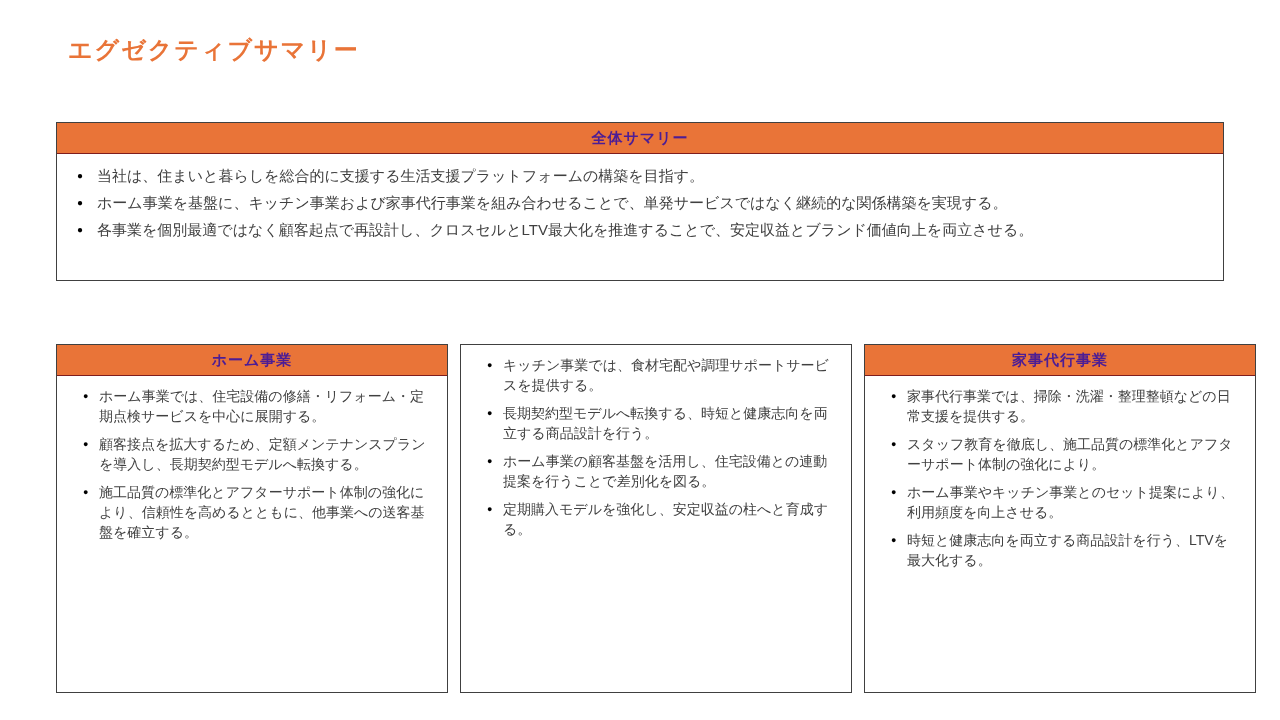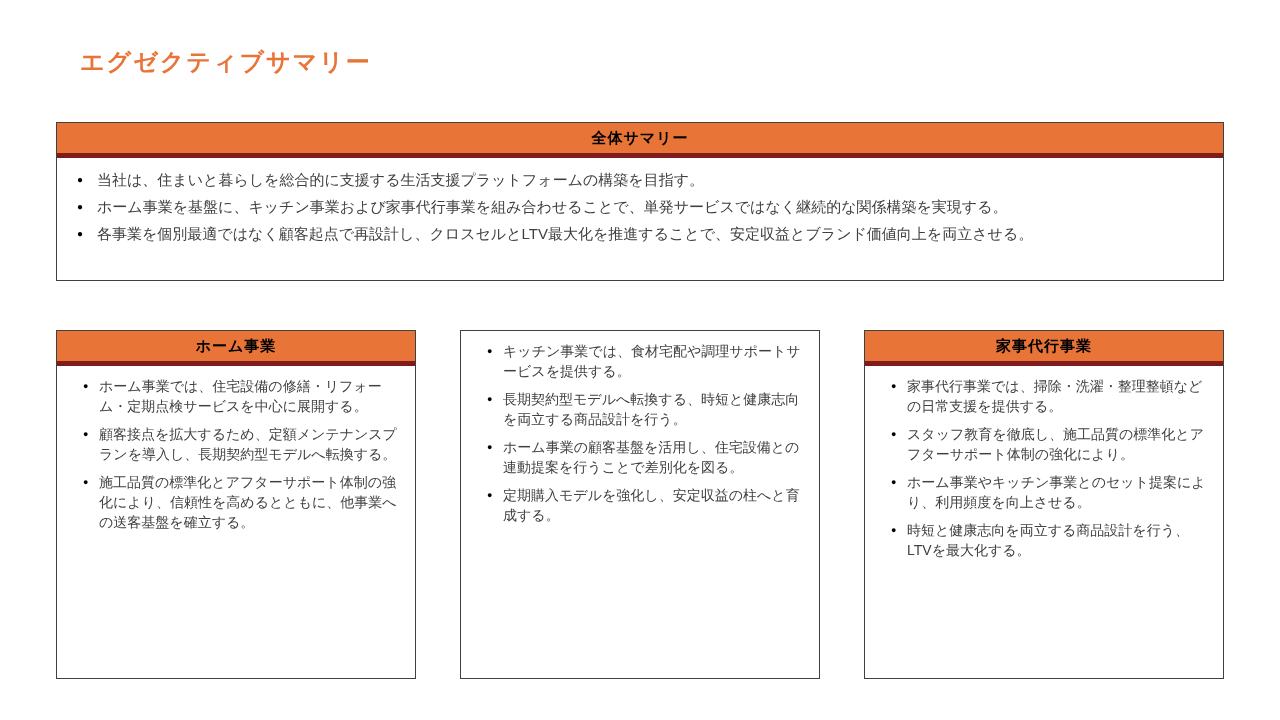--- a/index.html
+++ b/index.html
@@ -14,38 +14,38 @@
   .page {
     position: relative;
     width: 1280px;
     height: 720px;
     background: #ffffff;
   }
   .page-title {
     position: absolute;
     left: 64px;
     top: 30px;
-    margin: 16px;
+    margin: 4px;
     font-size: 24px;
     font-weight: bold;
     letter-spacing: 2px;
     color: #E97438;
   }
   .box {
     position: absolute;
     border: 1px solid #404040;
     background: #ffffff;
     box-sizing: border-box;
   }
   .box-header {
     height: 30px;
     line-height: 30px;
     background: #E97438;
-    border-bottom: 5px solid #7f1d1d;
-    color: #000000;
+    border-bottom: 1px solid #7f1d1d;
+    color: #4c1d95;
     font-size: 15px;
     font-weight: bold;
     text-align: center;
     letter-spacing: 1px;
   }
   
   .summary-box {
     left: 56px;
     top: 122px;
     width: 1168px;
@@ -61,22 +61,22 @@
     line-height: 27px;
   }
   .summary-body .marker {
     width: 20px;
     flex-shrink: 0;
     font-size: 10px;
     color: #000000;
   }
   
   .card {
-    top: 330px;
-    width: 360px;
+    top: 344px;
+    width: 392px;
     height: 349px;
   }
   .card-home    { left: 56px;  }
   .card-kitchen { left: 460px; }
   .card-kaji    { left: 864px; }
   .card-body {
     padding: 10px 14px 0 26px;
     color: #404040;
   }
   .card-body .bullet {

